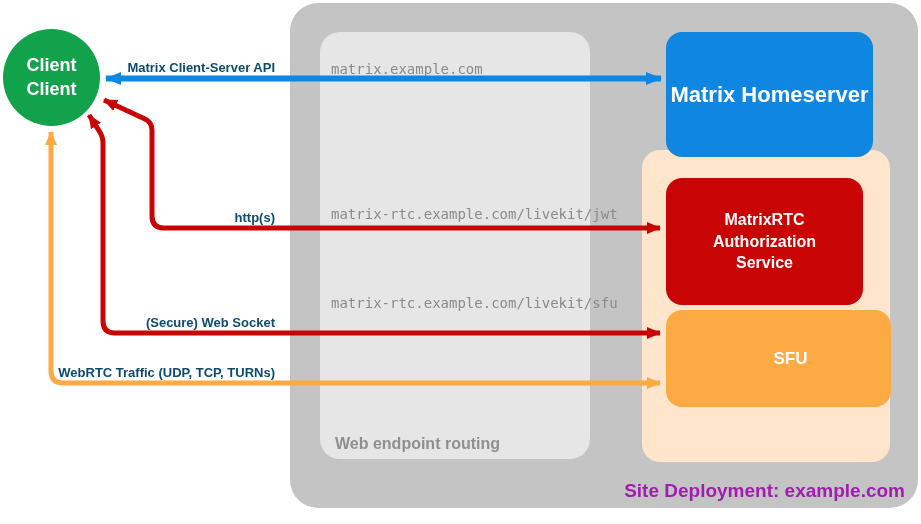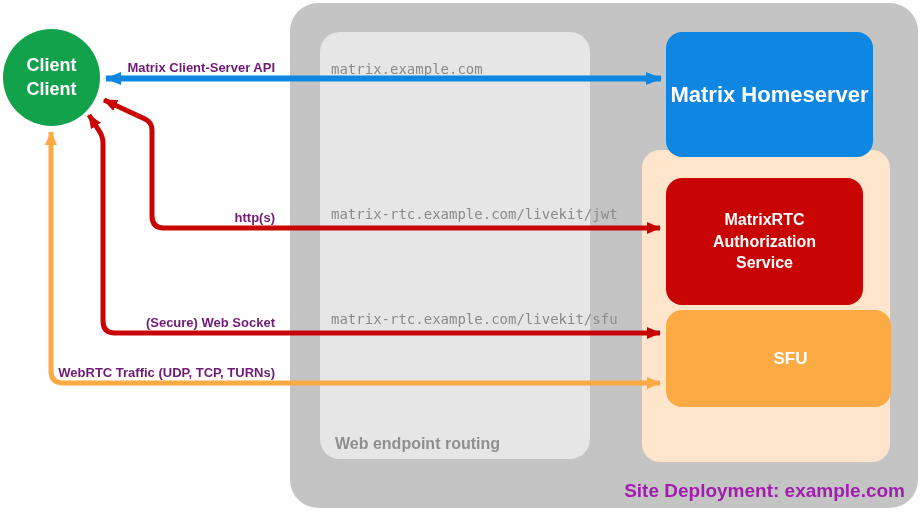--- a/index.html
+++ b/index.html
@@ -22,22 +22,22 @@
   .client-circle{left:3px;top:29px;width:97px;height:97px;border-radius:50%;background:var(--green);
         display:flex;flex-direction:column;align-items:center;justify-content:center;
         color:#fff;font-weight:bold;font-size:18px;line-height:1.3;}
   
   .zone-label{font-weight:bold;color:#8f8f8f;}
   .lbl-routing{left:335px;top:435px;font-size:16px;}
   .lbl-backend{left:658px;top:435px;font-size:15px;}
   .lbl-site{right:16px;top:480px;font-size:19px;font-weight:bold;color:#a21caf;}
   .endpoint{left:331px;font-family:"DejaVu Sans Mono","Liberation Mono",monospace;
         font-size:14px;color:#8a8a8a;white-space:nowrap;}
-  .ep-0{top:61px;} .ep-1{top:206px;} .ep-2{top:311px;}
-  .arrow-label{right:646px;font-size:13px;font-weight:bold;color:#701a75;
+  .ep-0{top:61px;} .ep-1{top:206px;} .ep-2{top:295px;}
+  .arrow-label{right:646px;font-size:13px;font-weight:bold;color:#0c4a6e;
         white-space:nowrap;text-align:right;}
   .al-0{top:60px;} .al-1{top:210px;padding-left:39px;} .al-2{top:315px;} .al-3{top:365px;text-align:center;}
   .arrow-layer{left:0;top:0;pointer-events:none;}
 </style>
 </head>
 <body>
 
 <div class="stage">
 
   <div class="abs outer-box"></div>

